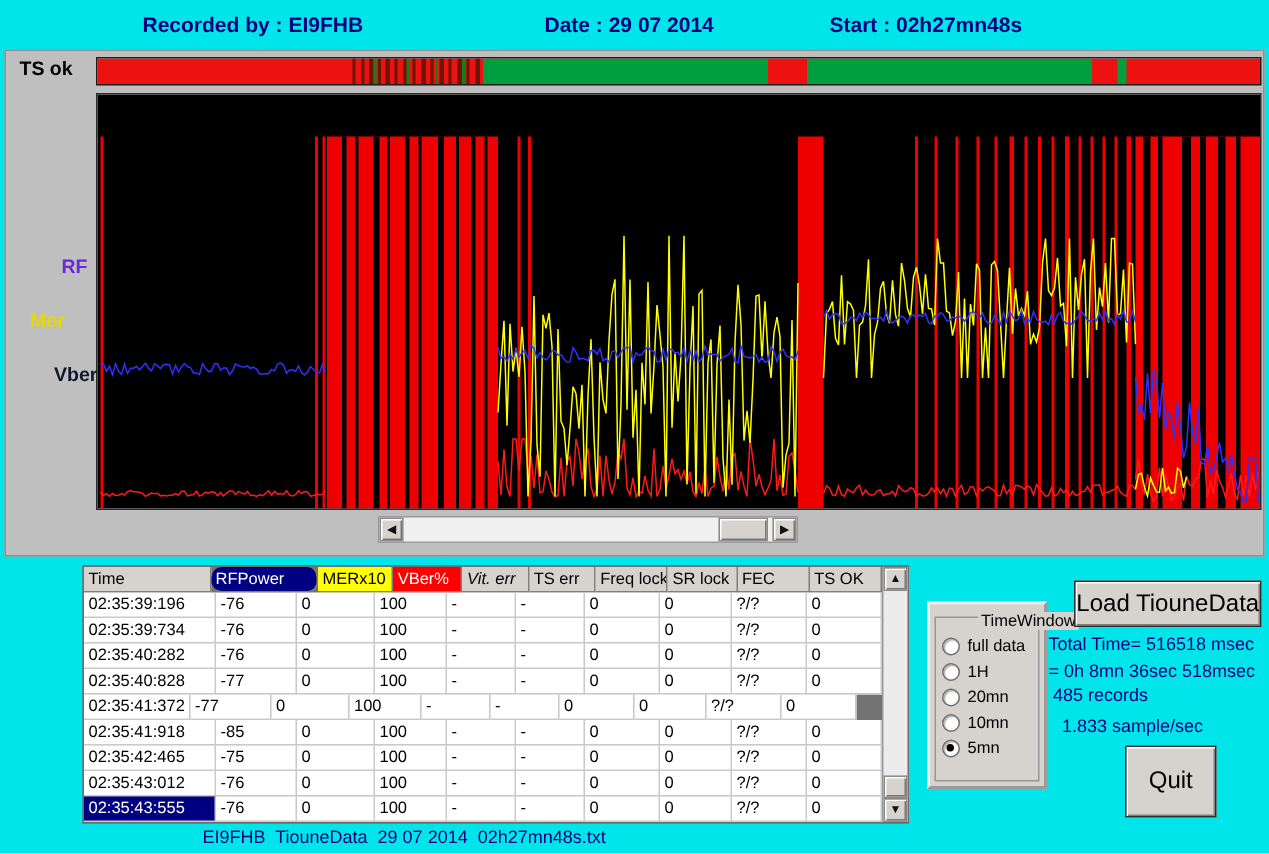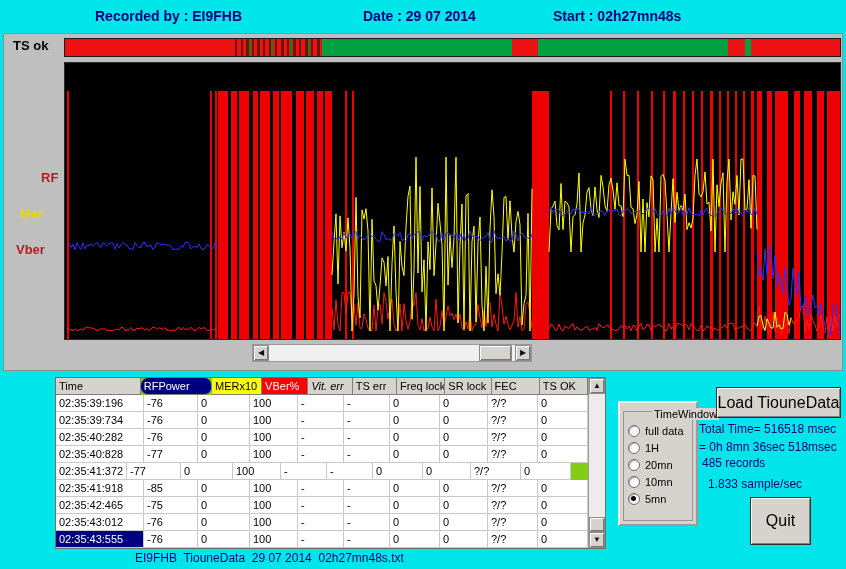--- a/index.html
+++ b/index.html
@@ -24,21 +24,21 @@
   #h-left{position:absolute;left:0;top:0;}
   #h-right{position:absolute;right:0;top:0;}
   #h-thumb{position:absolute;left:226px;top:0;width:33px;height:16px;}
 
   .sb-btn{width:16px;height:16px;box-sizing:border-box;background:#d6d3ce;border:1px solid #8a8a8a;
           box-shadow:inset 1px 1px 0 #fff,inset -1px -1px 0 #787878;
           display:flex;align-items:center;justify-content:center;font-size:8px;line-height:1;color:#111;}
   .sb-thumb{box-sizing:border-box;background:#d6d3ce;border:1px solid #8a8a8a;
             box-shadow:inset 1px 1px 0 #fff,inset -1px -1px 0 #787878;}
 
-  #table-wrap{left:55px;top:377px;display:flex;background:#84cc16;border:1px solid #6f6f6f;}
+  #table-wrap{left:55px;top:377px;display:flex;background:#737373;border:1px solid #6f6f6f;}
   #table-cols{width:532px;}
   .trow{display:flex;height:17px;}
   .cell{box-sizing:border-box;height:17px;line-height:16px;font-size:11px;padding-left:3px;
         white-space:nowrap;overflow:hidden;}
   .th{background:#d6d3ce;border-right:1px solid #7f7f7f;border-bottom:1px solid #7f7f7f;color:#000;}
   .td{background:#fff;border-right:1px solid #c9c9c9;border-bottom:1px solid #c9c9c9;color:#000;}
   .td.sel{background:#000080;color:#fff;}
   #v-scroll{position:relative;width:16px;height:170px;background:#ececec;border-left:1px solid #9a9a9a;flex:none;}
   #v-up{position:absolute;left:0;top:0;}
   #v-down{position:absolute;left:0;bottom:0;}
@@ -167,23 +167,23 @@
           <polyline fill="none" stroke="#ffff00" stroke-width="1" points="267,212.0 269,179.4 271,150.9 273,220.9 275,152.9 277,184.7 279,169.2 281,188.2 283,154.8 285,185.2 287,268.0 289,231.0 291,134.3 293,233.6 295,254.8 297,146.9 299,155.9 301,145.7 303,168.0 305,268.0 307,156.3 309,217.8 311,222.7 313,247.2 315,222.9 317,194.8 319,199.4 321,222.8 323,193.5 325,268.0 327,200.6 329,163.1 331,228.7 333,268.0 335,178.5 337,203.4 339,212.6 341,163.8 343,133.2 345,123.2 347,256.3 349,206.7 351,94.2 353,210.1 355,123.4 357,228.8 359,196.8 361,268.0 363,178.8 365,206.6 367,125.0 369,212.7 371,181.1 373,140.3 375,160.3 377,181.8 379,268.0 381,94.2 383,222.1 385,171.7 387,204.6 389,174.7 391,94.2 393,260.0 395,182.6 397,141.0 399,266.2 401,133.0 403,130.6 405,268.0 407,178.2 409,163.3 411,258.8 413,179.6 415,154.0 417,242.4 419,268.0 421,203.3 423,260.2 425,165.1 427,126.8 429,153.3 431,230.7 433,210.8 435,232.3 437,190.1 439,134.4 441,133.7 443,176.8 445,137.8 447,172.7 449,189.0 451,158.8 453,148.4 455,161.6 457,262.1 459,240.5 461,232.4 463,150.4 465,268.0 467,125.6"></polyline>
           <polyline fill="none" stroke="#ffff00" stroke-width="1" points="484,189.0 486,146.1 488,143.1 490,138.1 492,162.6 494,166.9 496,120.5 498,166.6 500,138.2 502,139.7 504,143.9 506,189.0 508,153.8 510,151.7 512,140.9 514,109.9 516,189.0 518,160.0 520,152.0 522,129.2 524,124.6 526,146.3 528,152.5 530,123.9 532,146.6 534,154.5 536,112.4 538,124.0 540,142.7 542,148.4 544,121.8 546,115.2 548,127.0 550,146.3 552,119.8 554,142.6 556,143.0 558,153.6 560,96.0 562,112.4 564,112.4 566,144.5 568,145.6 570,160.7 572,151.3 574,118.4 576,189.0 578,136.0 580,189.0 582,139.7 584,153.9 586,112.8 588,117.0 590,189.0 592,155.4 594,189.0 596,113.5 598,111.4 600,117.4 602,152.3 604,189.0 606,150.1 608,115.6 610,159.5 612,129.3 614,147.6 616,142.6 618,147.2 620,131.0 622,166.6 624,159.7 626,165.0 628,155.6 630,112.2 632,96.0 634,130.9 636,134.0 638,128.8 640,108.9 642,141.0 644,139.2 646,167.9 648,96.0 650,189.0 652,121.8 654,143.6 656,120.1 658,109.8 660,189.0 662,118.3 664,96.0 666,156.9 668,128.7 670,141.4 672,112.4 674,152.0 676,96.0 678,96.0 680,147.4 682,145.9 684,116.7 686,165.3 688,112.5 690,113.0 692,166.4"></polyline>
           <polyline fill="none" stroke="#ffff00" stroke-width="1" points="692,263.1 694,253.3 696,252.5 698,262.1 700,267.7 702,255.7 704,260.6 706,265.0 708,265.1 710,249.0 712,264.3 714,261.8 716,265.9 718,265.3 720,249.1 722,251.2 724,262.3 726,255.0"></polyline>
           <polyline fill="none" stroke="#3030ff" stroke-width="1" points="2,179.8 4,179.6 6,184.5 8,181.2 10,186.9 12,179.6 14,184.6 16,186.4 18,179.7 20,185.8 22,182.5 24,182.5 26,181.2 28,183.5 30,181.3 32,179.2 34,182.6 36,184.2 38,179.6 40,180.8 42,182.7 44,180.2 46,179.9 48,180.1 50,186.3 52,180.7 54,184.9 56,181.6 58,179.4 60,181.5 62,182.1 64,185.6 66,185.7 68,186.6 70,179.5 72,182.5 74,184.7 76,184.2 78,179.5 80,179.5 82,183.8 84,182.4 86,182.3 88,186.7 90,184.4 92,179.6 94,180.7 96,181.5 98,181.6 100,180.9 102,182.6 104,181.8 106,183.1 108,186.3 110,186.3 112,186.2 114,186.1 116,183.3 118,184.3 120,179.7 122,179.1 124,180.4 126,185.9 128,183.7 130,183.5 132,184.5 134,181.0 136,185.3 138,187.0 140,185.0 142,181.4 144,183.3 146,185.1 148,185.6 150,179.9 152,184.9"></polyline>
           <polyline fill="none" stroke="#3030ff" stroke-width="1" points="267,168.5 269,175.8 271,175.0 273,177.7 275,173.3 277,176.5 279,169.8 281,175.0 283,172.2 285,170.7 287,175.8 289,167.3 291,169.2 293,175.6 295,172.2 297,175.5 299,177.0 301,174.9 303,170.7 305,171.0 307,173.6 309,173.5 311,176.5 313,178.3 315,178.1 317,168.7 319,171.7 321,176.5 323,175.9 325,176.3 327,177.5 329,170.7 331,170.5 333,173.2 335,169.4 337,177.5 339,176.2 341,178.5 343,171.4 345,171.0 347,175.6 349,171.9 351,168.8 353,169.0 355,168.4 357,178.2 359,172.2 361,173.9 363,173.2 365,170.2 367,168.3 369,170.9 371,171.1 373,178.3 375,178.0 377,169.8 379,177.1 381,170.0 383,169.8 385,172.6 387,171.8 389,174.8 391,169.3 393,177.8 395,170.9 397,176.9 399,171.0 401,178.1 403,175.7 405,167.7 407,173.5 409,172.8 411,173.7 413,173.1 415,177.7 417,175.2 419,174.3 421,173.2 423,169.3 425,178.2 427,178.9 429,167.4 431,174.6 433,175.0 435,175.7 437,174.4 439,173.5 441,178.3 443,175.0 445,178.6 447,177.5 449,168.3 451,171.3 453,177.9 455,172.0 457,169.7 459,173.9 461,175.2 463,174.8 465,177.0 467,171.0"></polyline>
           <polyline fill="none" stroke="#3030ff" stroke-width="1" points="484,148.6 486,144.2 488,149.7 490,146.9 492,146.1 494,146.8 496,152.8 498,152.8 500,151.5 502,148.5 504,148.7 506,150.7 508,145.8 510,148.8 512,145.0 514,146.8 516,149.4 518,149.2 520,149.8 522,148.5 524,151.1 526,144.3 528,151.3 530,152.2 532,150.7 534,148.9 536,147.7 538,148.9 540,152.3 542,147.4 544,147.0 546,148.9 548,146.9 550,148.0 552,146.0 554,152.1 556,152.8 558,147.8 560,148.1 562,145.5 564,146.8 566,150.7 568,150.8 570,148.3 572,148.9 574,147.8 576,148.6 578,151.2 580,148.8 582,145.6 584,144.7 586,146.6 588,149.1 590,145.6 592,150.5 594,152.8 596,152.5 598,147.2 600,150.0 602,153.2 604,145.2 606,151.6 608,144.4 610,147.8 612,150.8 614,149.7 616,144.1 618,152.6 620,149.2 622,151.7 624,144.7 626,149.9 628,151.4 630,151.9 632,151.1 634,153.5 636,147.1 638,152.5 640,146.9 642,145.3 644,151.0 646,152.9 648,151.6 650,153.6 652,150.2 654,147.7 656,144.7 658,147.3 660,150.5 662,150.9 664,149.6 666,150.8 668,145.7 670,150.3 672,144.6 674,150.7 676,149.4 678,153.3 680,146.9 682,149.7 684,144.1 686,151.5 688,151.7 690,144.5 692,151.7"></polyline>
           <polyline fill="none" stroke="#3030ff" stroke-width="1" points="692,188.5 694,212.3 696,206.4 698,217.0 700,185.9 702,212.5 704,183.4 706,189.3 708,215.8 710,192.2 712,223.3 714,211.1 716,217.3 718,230.1 720,205.0 722,220.7 724,242.4 726,235.1 728,205.2 730,225.2 732,232.8 734,209.2 736,245.7 738,246.5 740,233.9 742,252.3 744,250.7 746,242.1 748,232.0 750,245.0 752,242.3 754,251.6 756,240.3 758,252.5 760,263.2 762,265.8 764,272.0 766,270.6 768,241.9 770,242.7 772,241.5 774,272.0"></polyline>
         </svg>
     </div>
 
-    <div class="abs legend" id="legend-rf" style="color: #b91c1c; padding-left: 13px;">RF</div>
+    <div class="abs legend" id="legend-rf" style="color: #6d28d9; padding-left: 13px;">RF</div>
     <div class="abs legend" id="legend-mer" style="color: rgb(232, 216, 0);">Mer</div>
-    <div class="abs legend" id="legend-vber" style="color: #b91c1c;">Vber</div>
+    <div class="abs legend" id="legend-vber" style="color: #0f172a; margin-left: 20px;">Vber</div>
 
     <div class="abs" id="h-scroll">
       <div class="sb-btn" id="h-left">
         <span>◀</span>
       </div>
       <div class="sb-thumb" id="h-thumb"></div>
       <div class="sb-btn" id="h-right">
         <span>▶</span>
       </div>
     </div>

